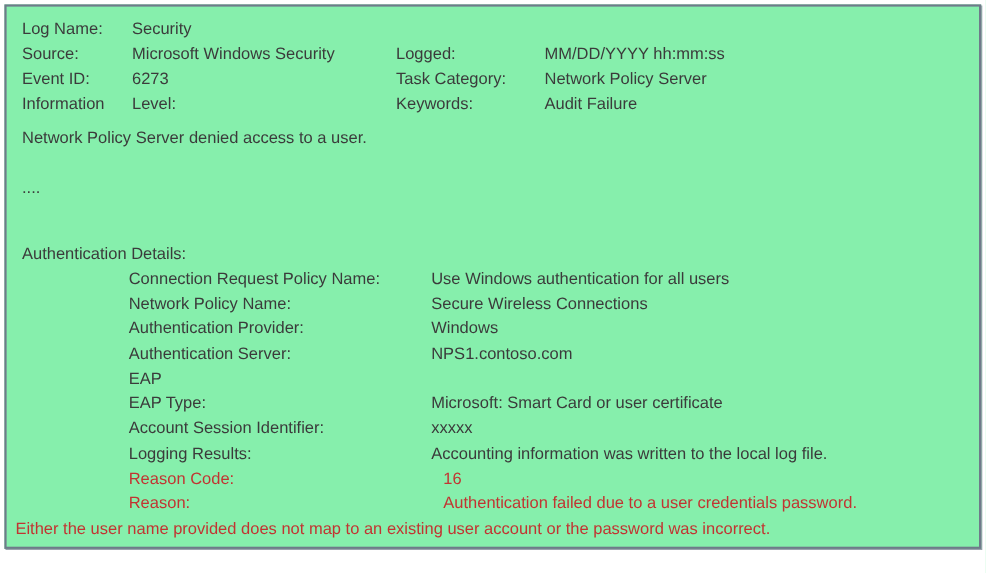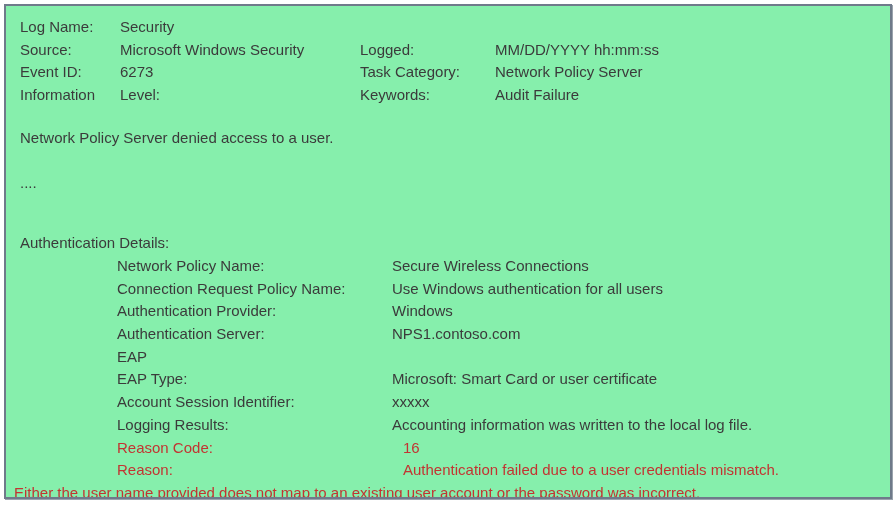--- a/index.html
+++ b/index.html
@@ -20,21 +20,21 @@
     overflow: hidden;
   }
   .content {
     padding: 10px 10px 0 14px;
     line-height: 22.7px;
   }
   
   .hdr-row { display: grid; grid-template-columns: 100px 240px 135px auto; }
   .hdr-row span { white-space: nowrap; }
 
-  .desc-line   { margin-top: 20px; }
+  .desc-line   { margin-top: 8px; }
   .gap-line    { margin-top: 22px; }
   .section-line{ margin-top: 38px; }
 
   .detail-row { display: grid; grid-template-columns: 97px 275px auto; }
   .detail-row span { white-space: nowrap; overflow: visible; }
   .detail-row .indent {  }
   .detail-row.red { color: #c23432; }
   .detail-row.red .val { padding-left: 11px; }
 
   .footer-line {
@@ -76,27 +76,27 @@
       </div>
     </div>
 
     <div class="desc-line">Network Policy Server denied access to a user.</div>
     <div class="gap-line">....</div>
     <div class="section-line">Authentication Details:</div>
 
     <div>
       <div class="detail-row">
         <span class="indent"></span>
-        <span>Network Policy Name:</span>
-        <span class="val">Secure Wireless Connections</span>
+        <span>Connection Request Policy Name:</span>
+        <span class="val">Use Windows authentication for all users</span>
       </div>
       <div class="detail-row">
         <span class="indent"></span>
-        <span>Connection Request Policy Name:</span>
-        <span class="val">Use Windows authentication for all users</span>
+        <span>Network Policy Name:</span>
+        <span class="val">Secure Wireless Connections</span>
       </div>
       <div class="detail-row">
         <span class="indent"></span>
         <span>Authentication Provider:</span>
         <span class="val">Windows</span>
       </div>
       <div class="detail-row">
         <span class="indent"></span>
         <span>Authentication Server:</span>
         <span class="val">NPS1.contoso.com</span>
@@ -121,20 +121,20 @@
         <span class="val">Accounting information was written to the local log file.</span>
       </div>
       <div class="detail-row red">
         <span class="indent"></span>
         <span>Reason Code:</span>
         <span class="val">16</span>
       </div>
       <div class="detail-row red">
         <span class="indent"></span>
         <span>Reason:</span>
-        <span class="val">Authentication failed due to a user credentials mismatch.</span>
+        <span class="val">Authentication failed due to a user credentials password.</span>
       </div>
     </div>
 
     <div class="footer-line">Either the user name provided does not map to an existing user account or the password was incorrect.</div>
 
   </div>
 </div>
 
 </body></html>

